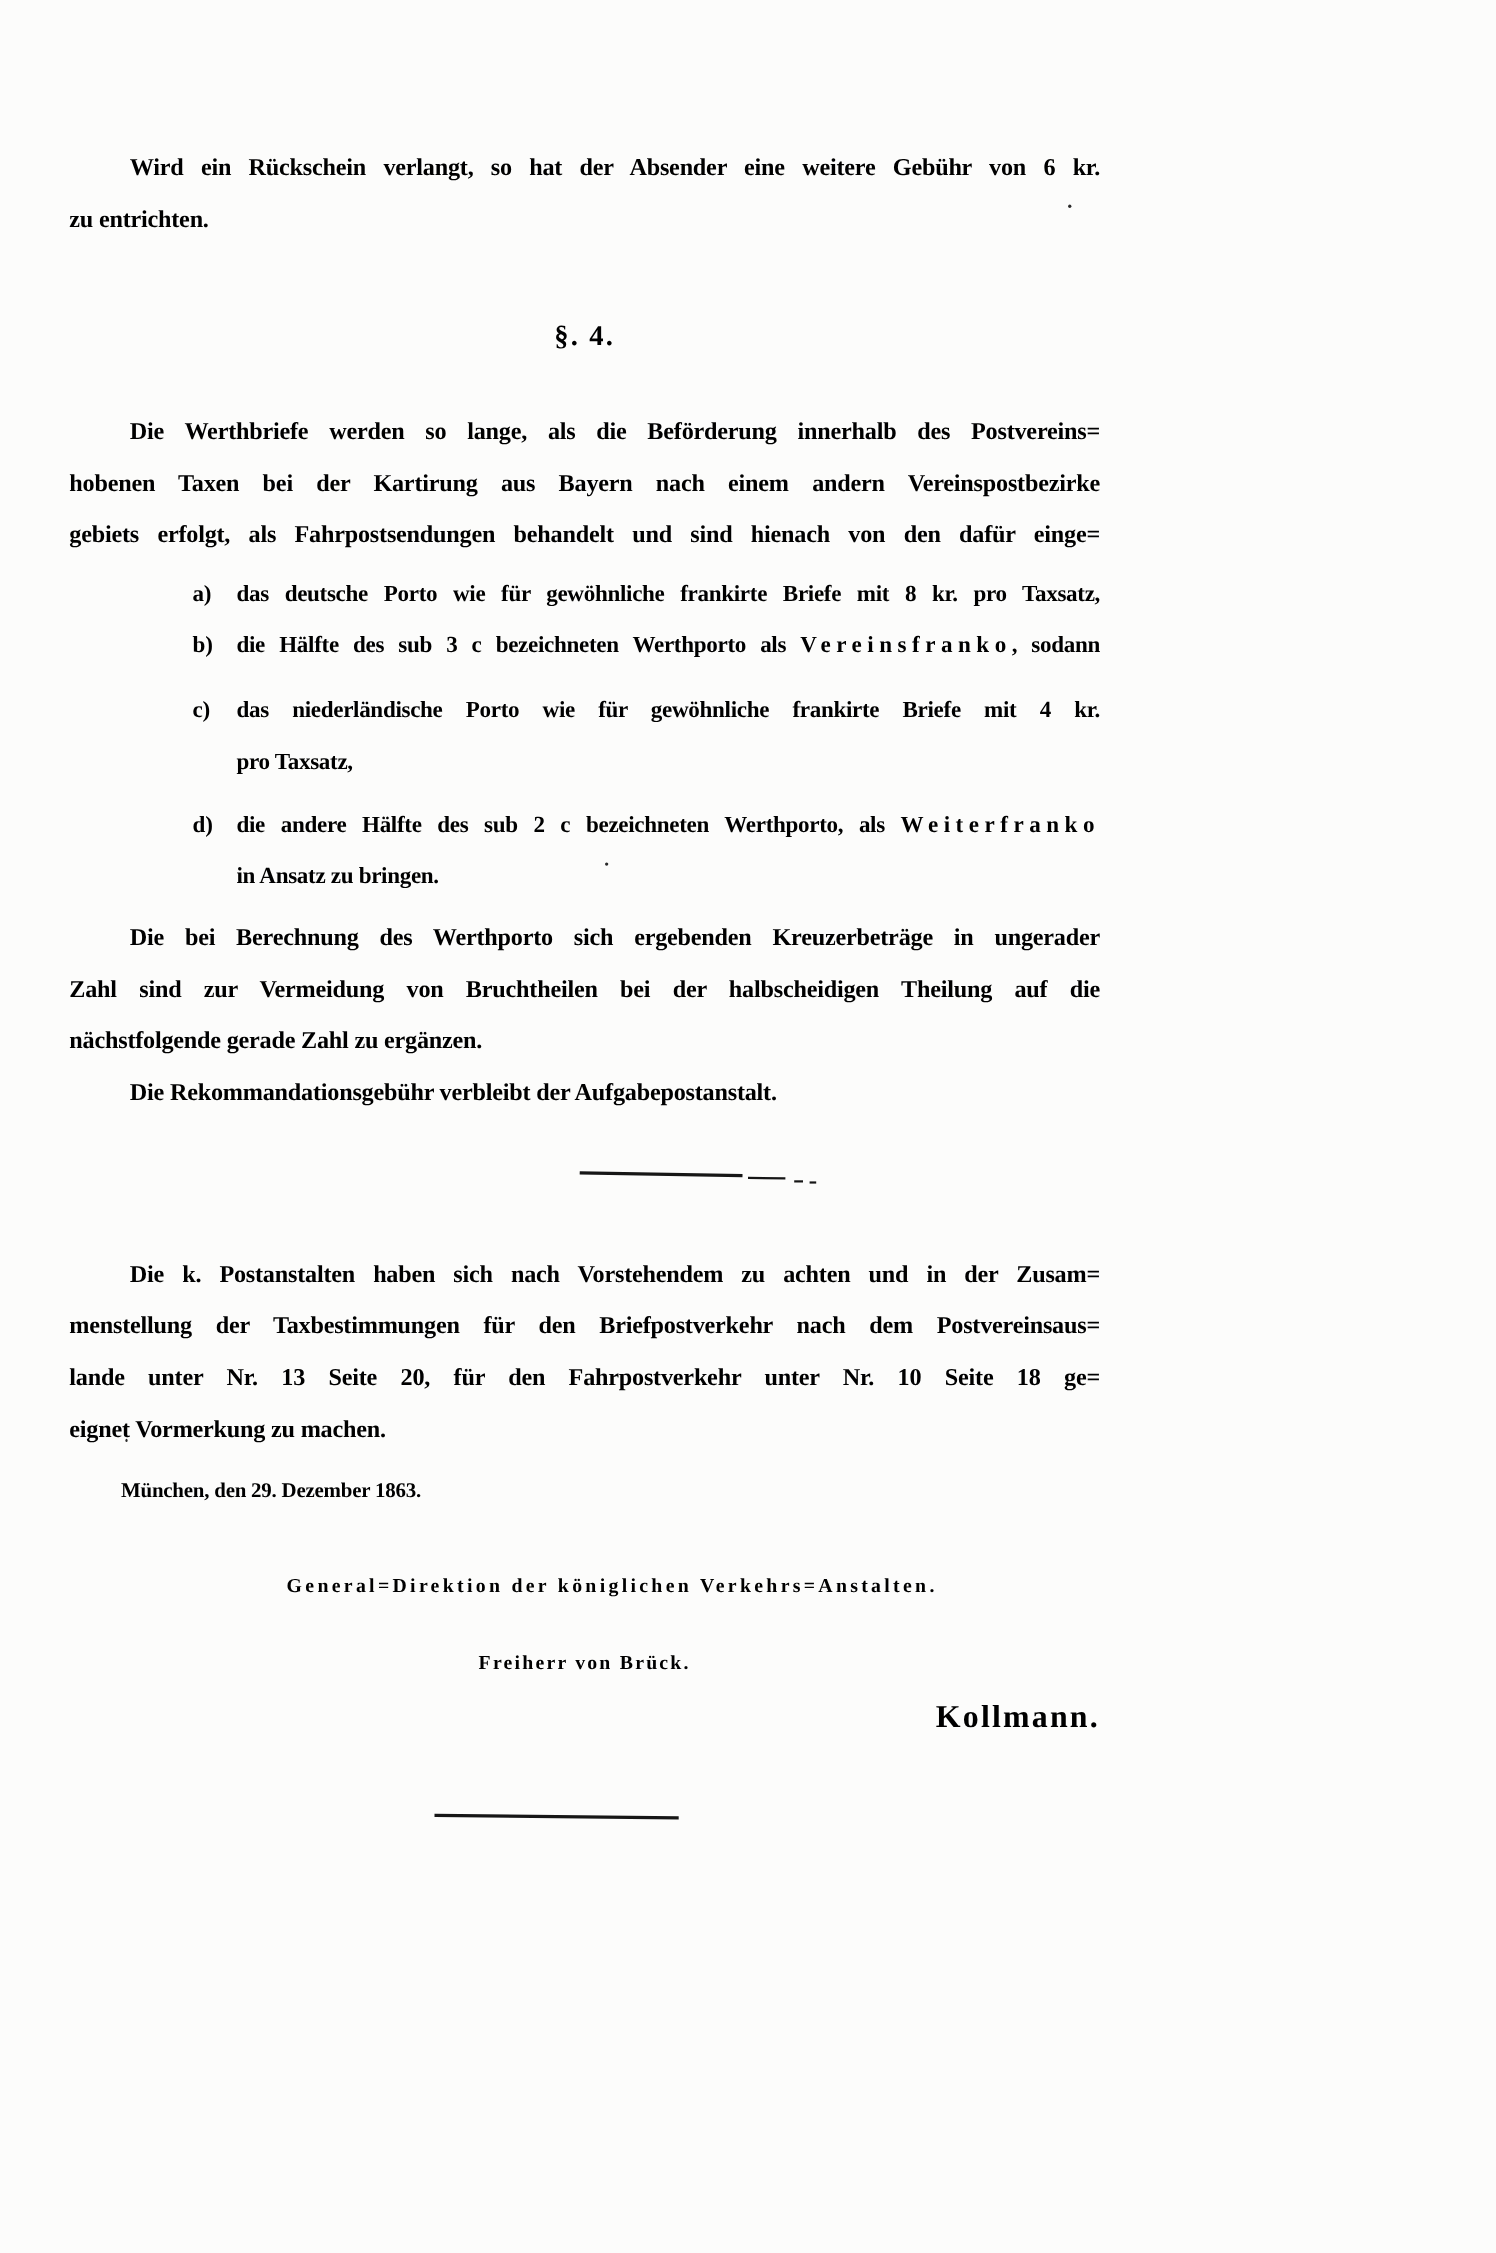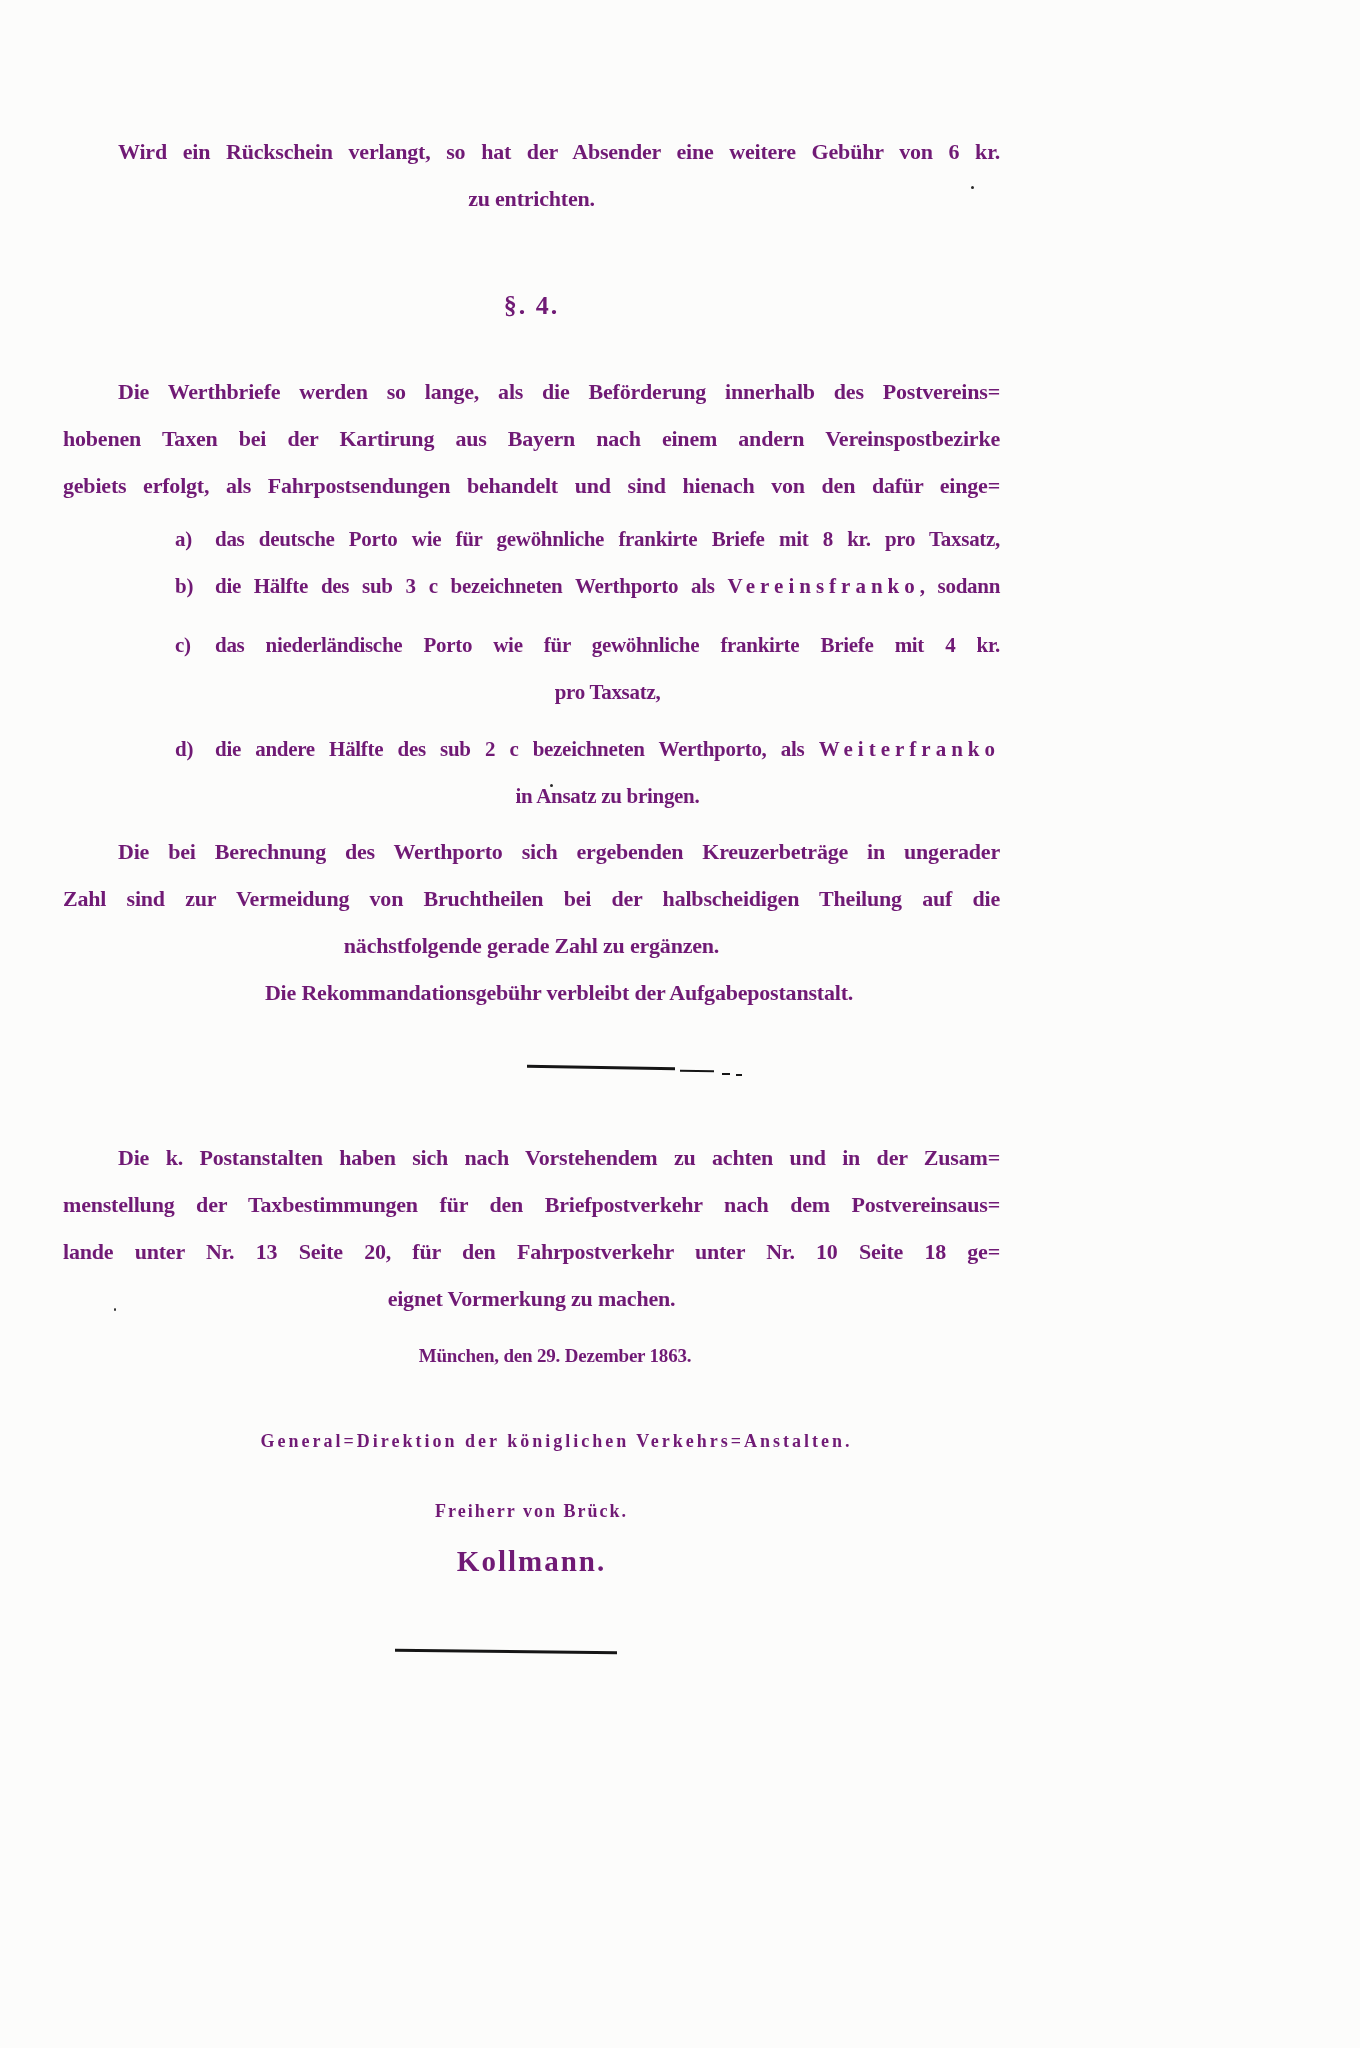--- a/index.html
+++ b/index.html
@@ -4,40 +4,40 @@
 <style>
   html,body{margin:0;padding:0;}
   body{width:1360px;height:2048px;background:#fcfcfb;}
   .sheet{
     position:relative;width:1360px;height:2048px;overflow:hidden;
     background:#fcfcfb;color:#1b1b1b;
     font-family:"Liberation Serif","DejaVu Serif",serif;
     font-weight:700;font-size:22px;letter-spacing:-0.2px;
   }
   .block{position:absolute;left:63px;width:937px;}
-  .line{display:block;height:47px;line-height:47px;white-space:nowrap;overflow:visible;text-align:center;}
+  .line{display:block;height:47px;line-height:47px;white-space:nowrap;overflow:visible;}
   .j{text-align:justify;text-align-last:justify;white-space:normal;}
   .indent{text-indent:55px;}
   .heading{position:absolute;left:63px;width:937px;height:47px;line-height:47px;
     text-align:center;font-size:26px;letter-spacing:2px;}
   .list-item{position:absolute;left:63px;width:937px;}
   .list-item .marker{position:absolute;left:112px;top:0;height:47px;line-height:47px;font-size:21px;}
   .list-item .li-text{margin-left:152px;width:785px;font-size:21px;letter-spacing:-0.3px;}
   .sp{letter-spacing:5px;}
   .dateline{text-indent:47px;font-size:19px;}
   .sig-direktion{text-align:center;padding-left:25px;letter-spacing:3px;font-size:18px;}
   .sig-freiherr{text-align:center;letter-spacing:2px;font-size:18px;}
   .sig-kollmann{text-align:right;padding-right:52px;letter-spacing:2px;font-size:29px;}
   .rule{position:absolute;background:#161616;}
   .speck{position:absolute;background:#2a2a2a;border-radius:50%;}
 </style>
 </head>
 <body style="background: rgb(252, 252, 251);">
 
-<div class="sheet" style="color: #701a75;">
+<div class="sheet" style="color: #000000;">
 
   <div class="block" style="top:128px;">
     <span class="line j indent">Wird ein Rückschein verlangt, so hat der Absender eine weitere Gebühr von 6 kr.</span>
     <span class="line">zu entrichten.</span>
   </div>
 
   <div class="heading" style="top:282px;">§. 4.</div>
 
   <div class="block" style="top:368px;">
     <span class="line j indent">Die Werthbriefe werden so lange, als die Beförderung innerhalb des Postvereins=</span>

